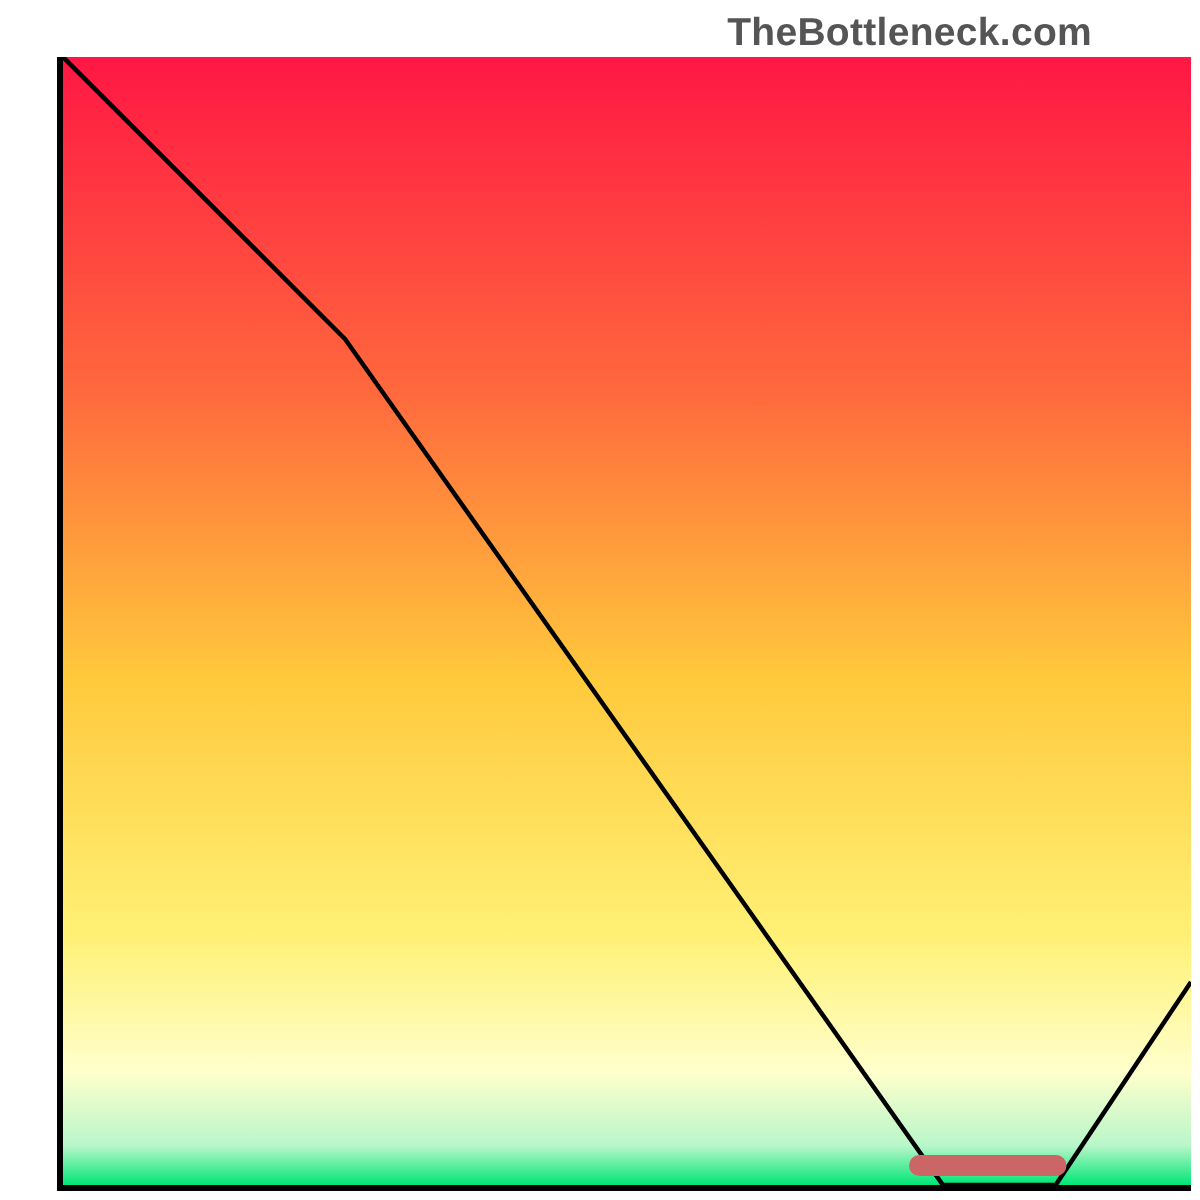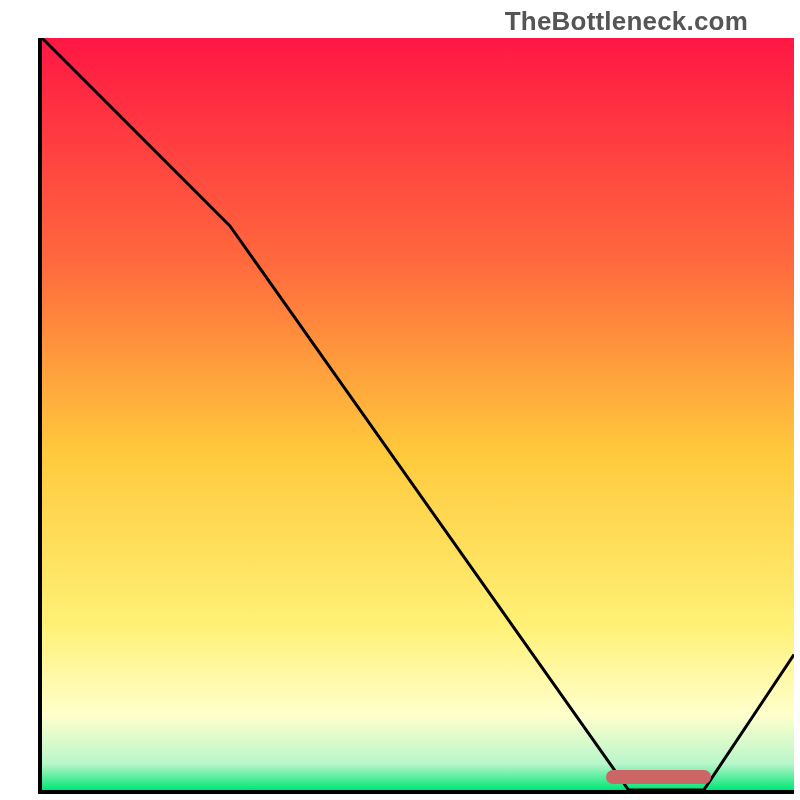--- a/index.html
+++ b/index.html
@@ -8,21 +8,20 @@
     width: 800px;
     height: 800px;
     overflow: hidden;
     background: #ffffff;
     font-family: Arial, Helvetica, sans-serif;
   }
   .wrap {
     position: relative;
     width: 740px;
     height: 800px;
-    padding-left: 20px;
   }
   .watermark {
     position: absolute;
     top: 6px;
     right: 12px;
     font-size: 26px;
     font-weight: 600;
     color: #555555;
     letter-spacing: 0.2px;
   }

